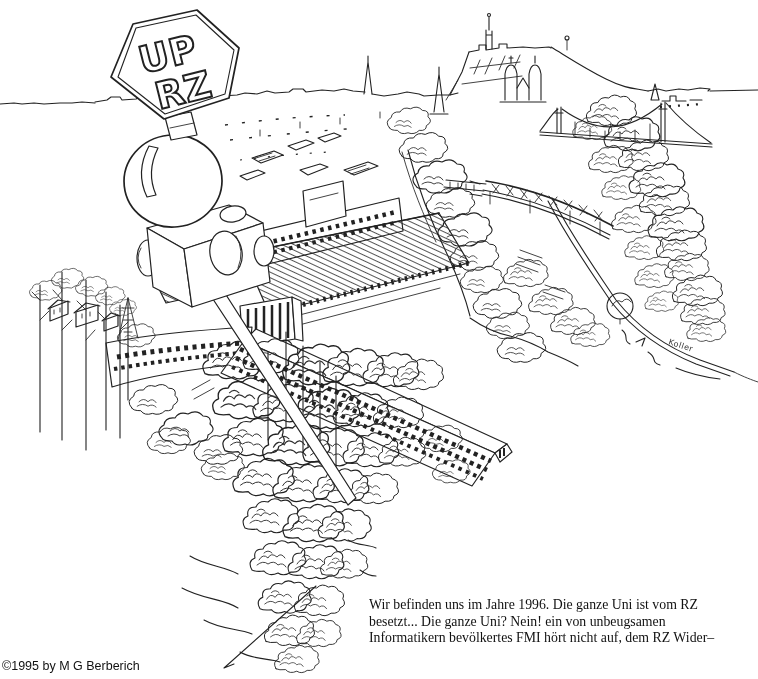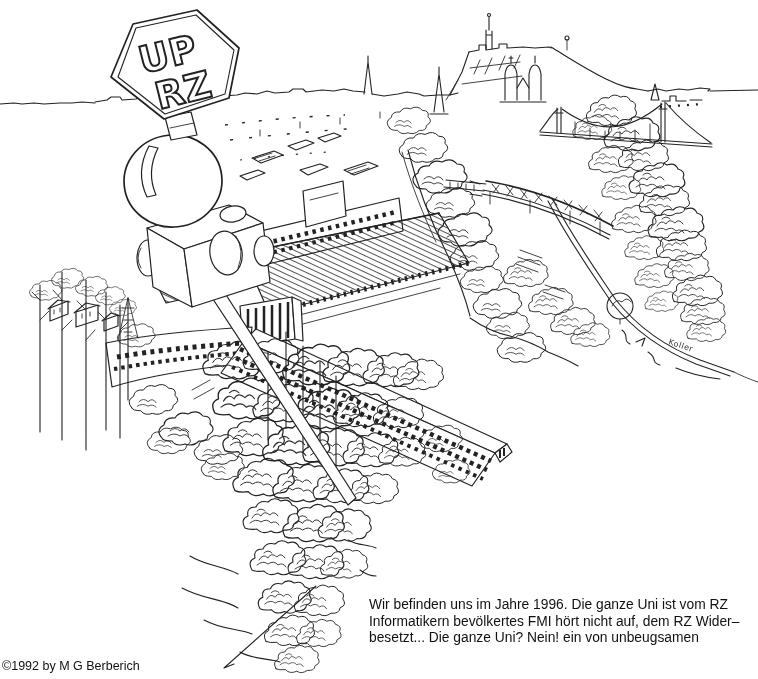--- a/index.html
+++ b/index.html
@@ -10,21 +10,21 @@
   .ink2{stroke:#222;fill:none;stroke-width:1.6;stroke-linecap:round;stroke-linejoin:round;}
   .thin{stroke:#2e2e2e;fill:none;stroke-width:.9;stroke-linecap:round;}
   .fillw{fill:#fff;stroke:#222;stroke-width:1.2;stroke-linejoin:round;}
   .fillw2{fill:#fff;stroke:#222;stroke-width:1.7;stroke-linejoin:round;}
   .hatchf{fill:url(#hp);stroke:#222;stroke-width:1.2;stroke-linejoin:round;}
   .win{stroke:#222;fill:none;stroke-linecap:butt;}
   .signtxt{font-family:"DejaVu Sans",sans-serif;font-weight:bold;font-size:37px;
            fill:#fff;stroke:#222;stroke-width:2;letter-spacing:1px;}
   .sig{font-family:"DejaVu Sans",sans-serif;font-size:8px;fill:#333;letter-spacing:.5px;}
   .caption{position:absolute;left:369px;top:597px;width:386px;font-size:13.8px;
-           line-height:16.5px;color:#111;}
+           line-height:16.5px;color:#111;font-family:Liberation Serif, serif;}
   .copyright{position:absolute;left:2px;top:659px;font-size:12.5px;color:#111;}
 </style>
 </head>
 <body>
 
 <div class="stage">
 <svg width="758" height="679" viewBox="0 0 758 679">
 <defs>
   <pattern id="hp" patternUnits="userSpaceOnUse" width="5" height="5" patternTransform="rotate(115)">
     <line x1="2.5" y1="0" x2="2.5" y2="5" stroke="#2a2a2a" stroke-width=".8"></line>
@@ -289,17 +289,17 @@
     <text class="signtxt" x="138" y="66" transform="rotate(-14 172 52)">UP</text>
     <text class="signtxt" x="156" y="104" transform="rotate(-14 180 95)">RZ</text>
   </g>
 </g>
 
 <text class="sig" x="668" y="344" transform="rotate(18 668 344)">Koller</text>
 </svg>
 
 <div class="caption">
   <div>Wir befinden uns im Jahre 1996. Die ganze Uni ist vom RZ</div>
+  <div>besetzt... Die ganze Uni? Nein! ein von unbeugsamen</div>
   <div>Informatikern bevölkertes FMI hört nicht auf, dem RZ Wider–</div>
-  <div>besetzt... Die ganze Uni? Nein! ein von unbeugsamen</div>
 </div>
-<div class="copyright">©1992 by M G Berberich</div>
+<div class="copyright">©1995 by M G Berberich</div>
 </div>
 
 </body></html>

